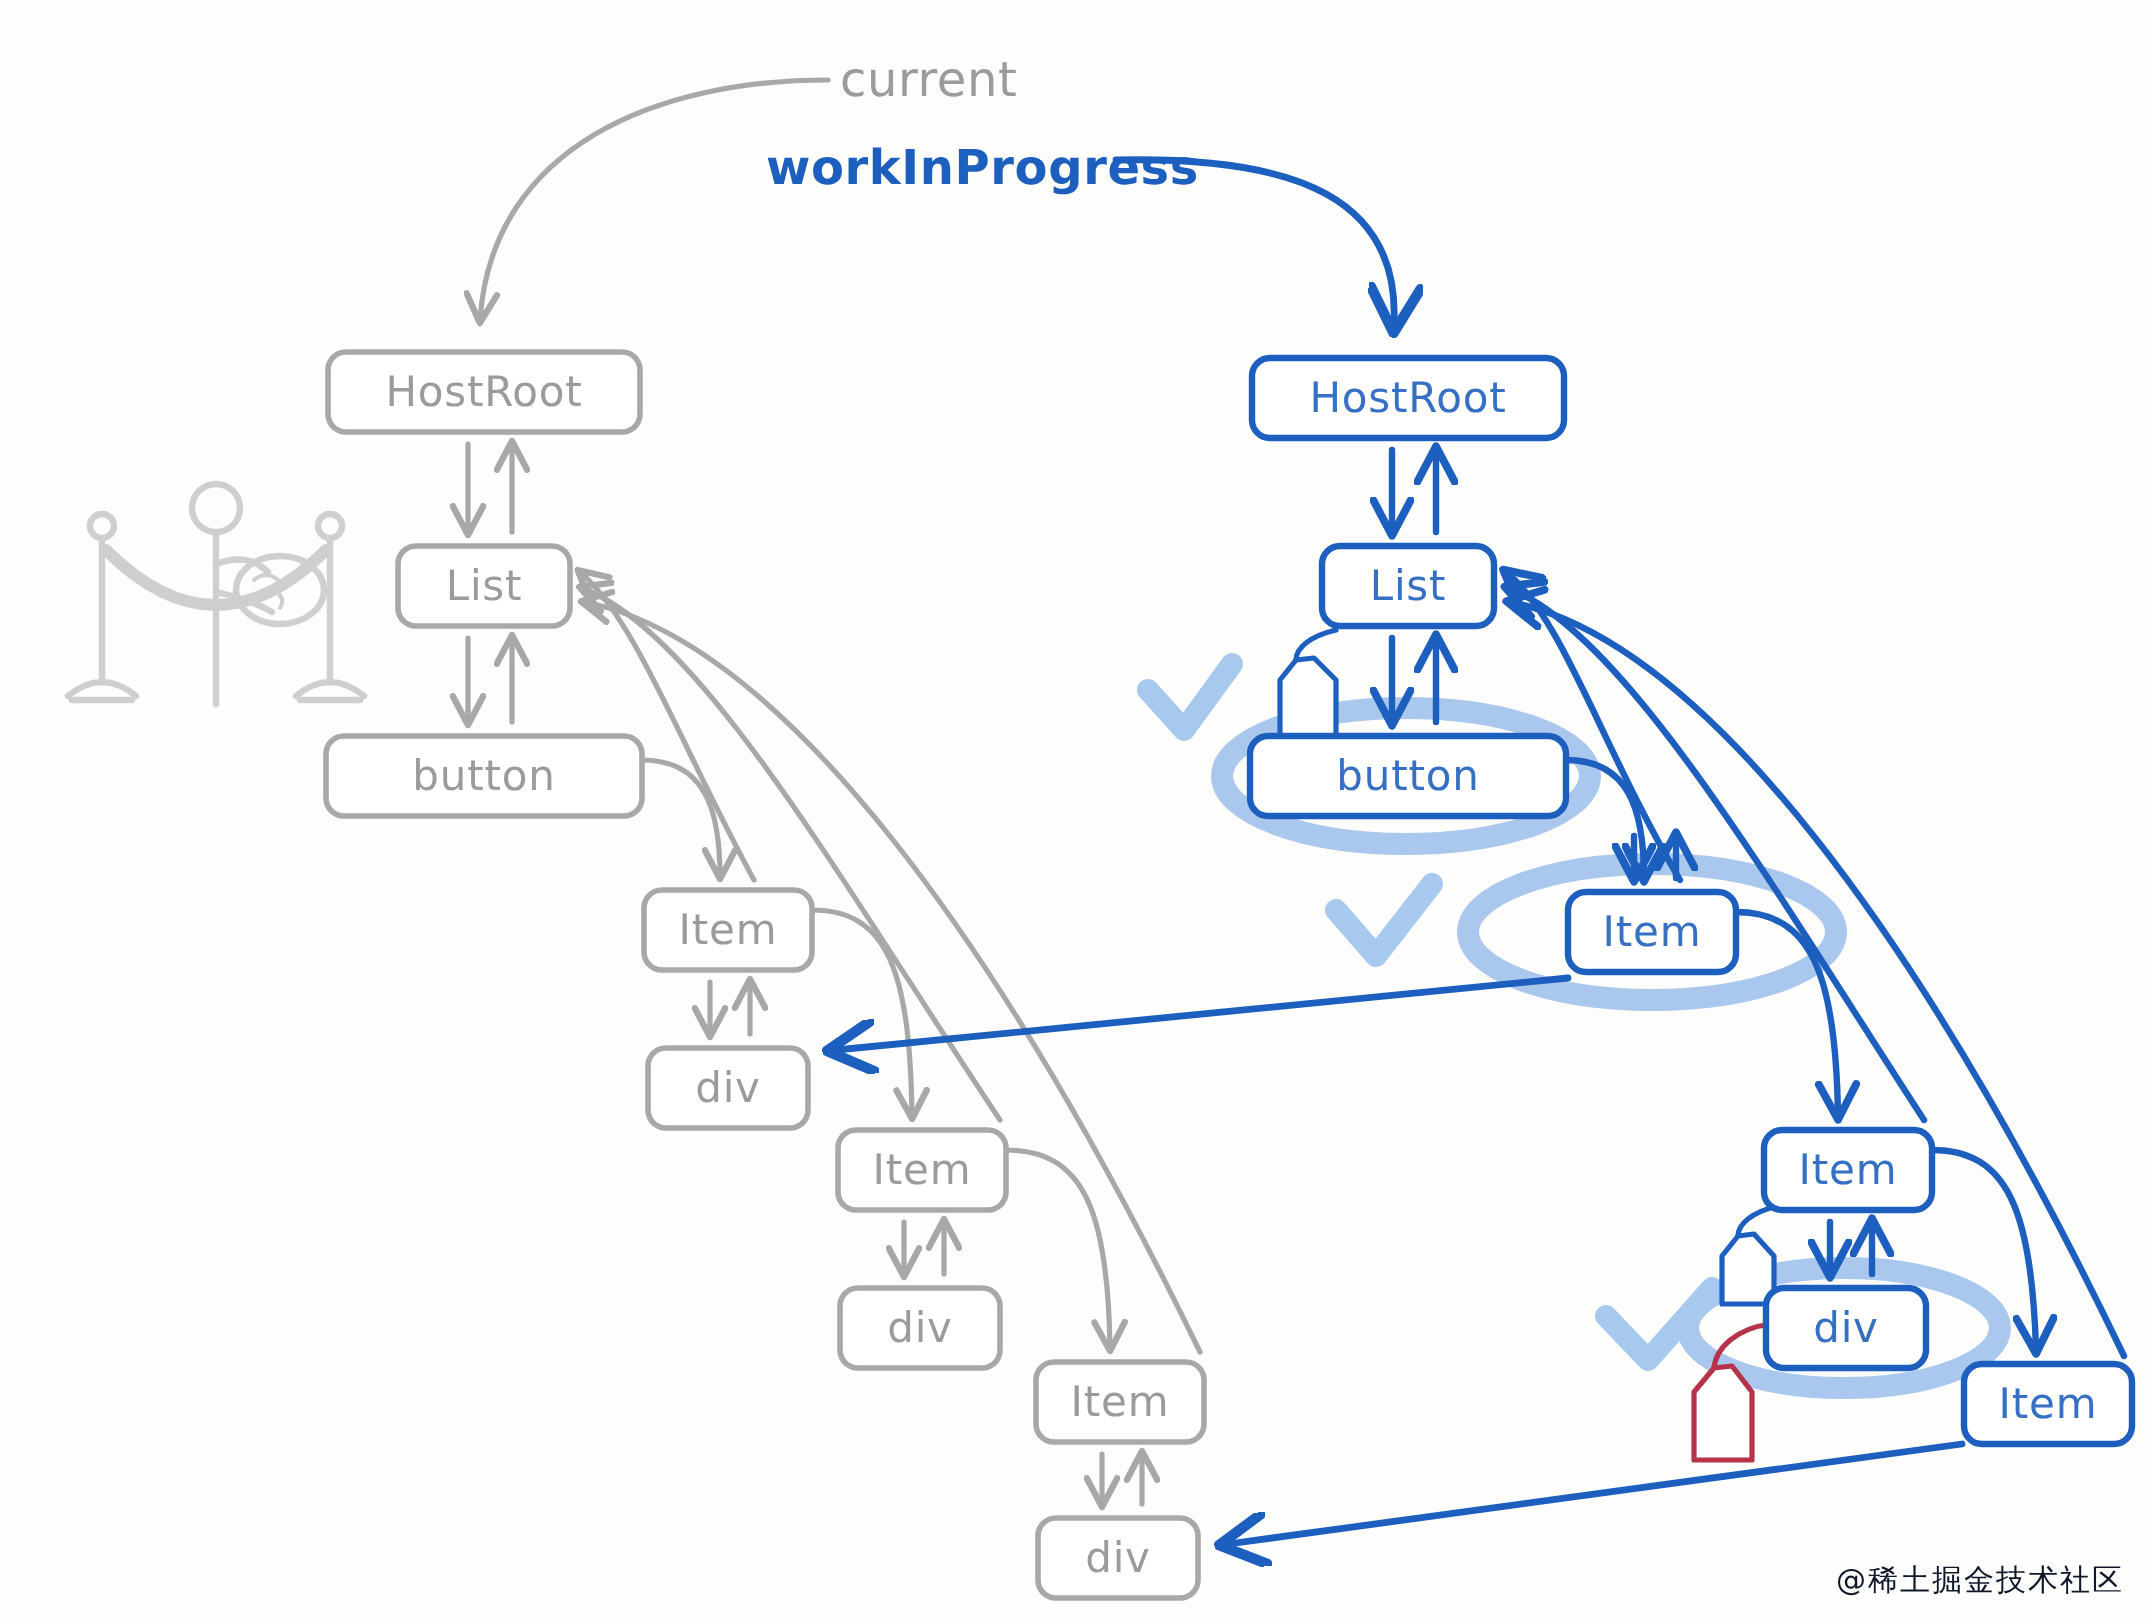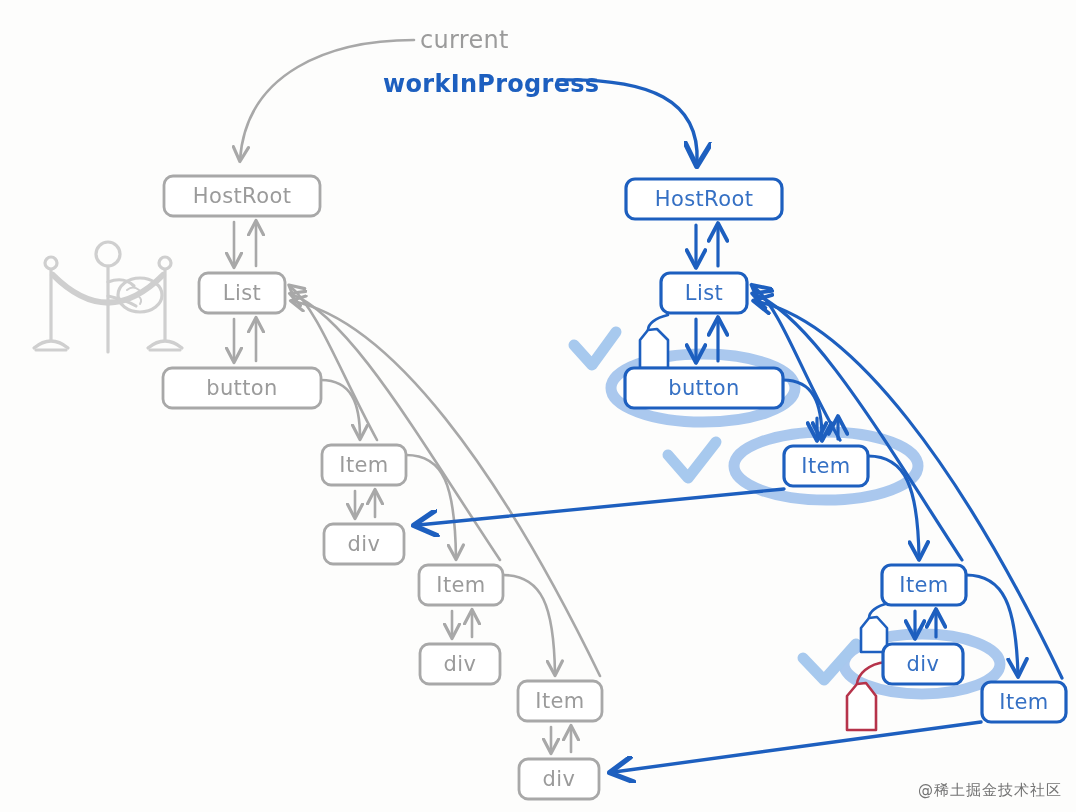--- a/index.html
+++ b/index.html
@@ -32,21 +32,21 @@
     font-family: "DejaVu Sans", sans-serif;
     font-size: 24px;
     letter-spacing: 0.3px;
   }
   .wm {
     position: absolute;
     right: 14px;
     bottom: 12px;
     font-family: "DejaVu Sans", sans-serif;
     font-size: 15px;
-    color: #737373;
+    color: #0f172a;
     letter-spacing: 1px;
     user-select: none;
   }
 </style>
 </head>
 <body>
 
 <div id="stage">
 
   <svg id="canvas" viewBox="0 0 1076 812" xmlns="http://www.w3.org/2000/svg">

